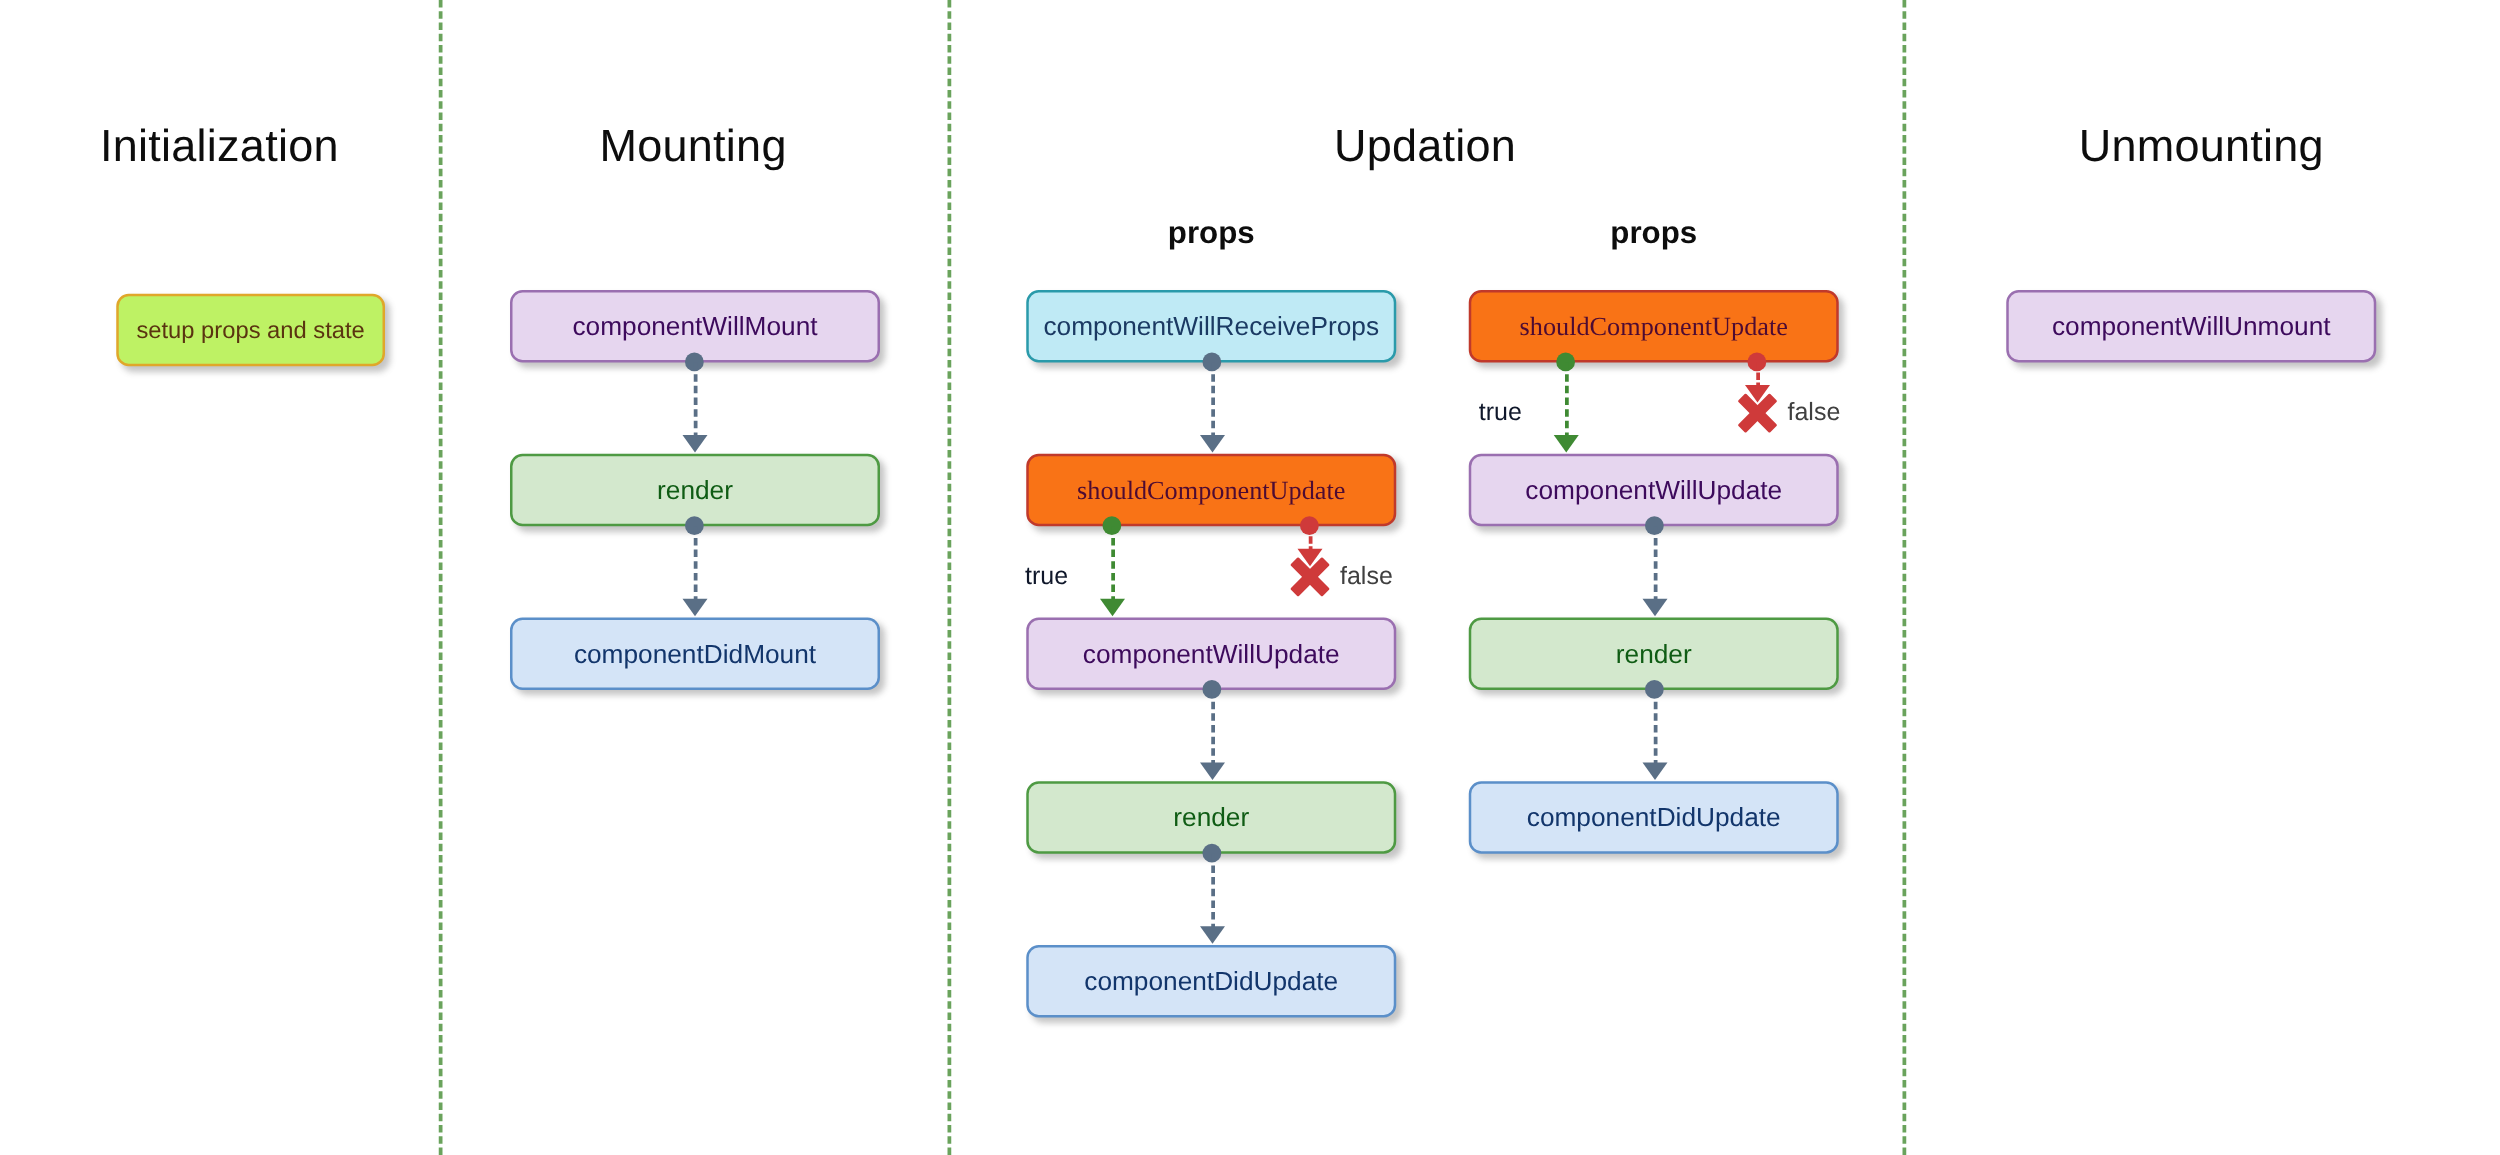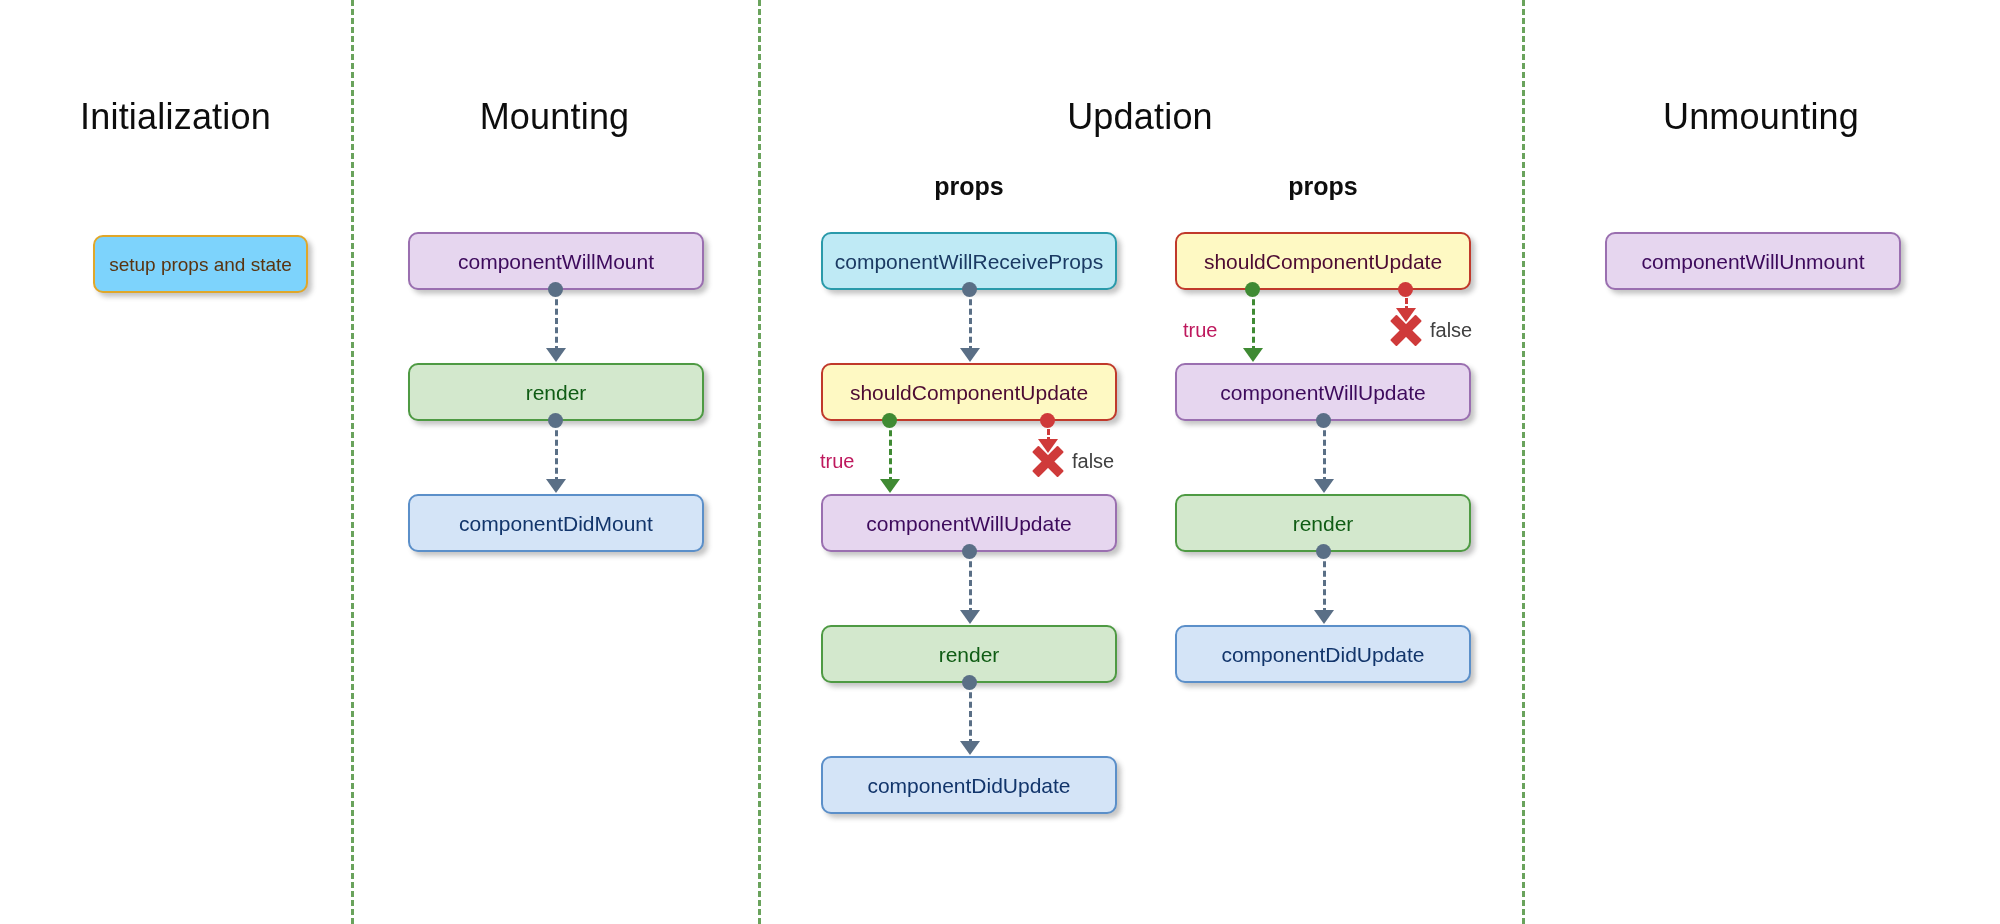--- a/index.html
+++ b/index.html
@@ -59,23 +59,23 @@
     align-items: center;
     justify-content: center;
     font-size: 21px;
     line-height: 1;
     white-space: nowrap;
     box-shadow: 4px 4px 5px rgba(80,80,80,.33);
   }
   .node.purple { background:#e6d6ef; border-color:#9a6fb0; color:#3d0a5c; }
   .node.green  { background:#d3e8cd; border-color:#4e9a43; color:#0f5c14; }
   .node.blue   { background:#d4e4f7; border-color:#5b8fc9; color:#12356b; }
-  .node.red    { background:#fef9c3; border-color:#c0392b; color:#4d0b33; }
+  .node.red    { background:#f97316; border-color:#c0392b; color:#4d0b33;font-family:Liberation Serif, serif; }
   .node.cyan   { background:#bfeaf5; border-color:#2a9aaa; color:#1b3a63; }
-  .node.orange { background:#7dd3fc; border-color:#e0a72a; color:#5a3410; }
+  .node.orange { background:#bef264; border-color:#e0a72a; color:#5a3410; }
 
   .node.small { font-size: 19px; }
 
   
   .conn {
     position: absolute;
     width: 0;
     border-left-width: 3px;
     border-left-style: dashed;
   }
@@ -103,21 +103,21 @@
   .arrow.grey  { border-top-color:#5a6f86; }
   .arrow.green { border-top-color:#3f8a33; }
   .arrow.red   { border-top-color:#cf3a3a; }
 
   
   .branch-label {
     position: absolute;
     font-size: 20px;
     white-space: nowrap;
   }
-  .branch-label.true  { color:#be185d;text-align:center; }
+  .branch-label.true  { color:#0f172a;text-align:center; }
   .branch-label.false { color:#404040; }
 
   
   .xmark {
     position: absolute;
     width: 34px; height: 34px;
   }
   .xmark span {
     position: absolute;
     left: 50%; top: 50%;

